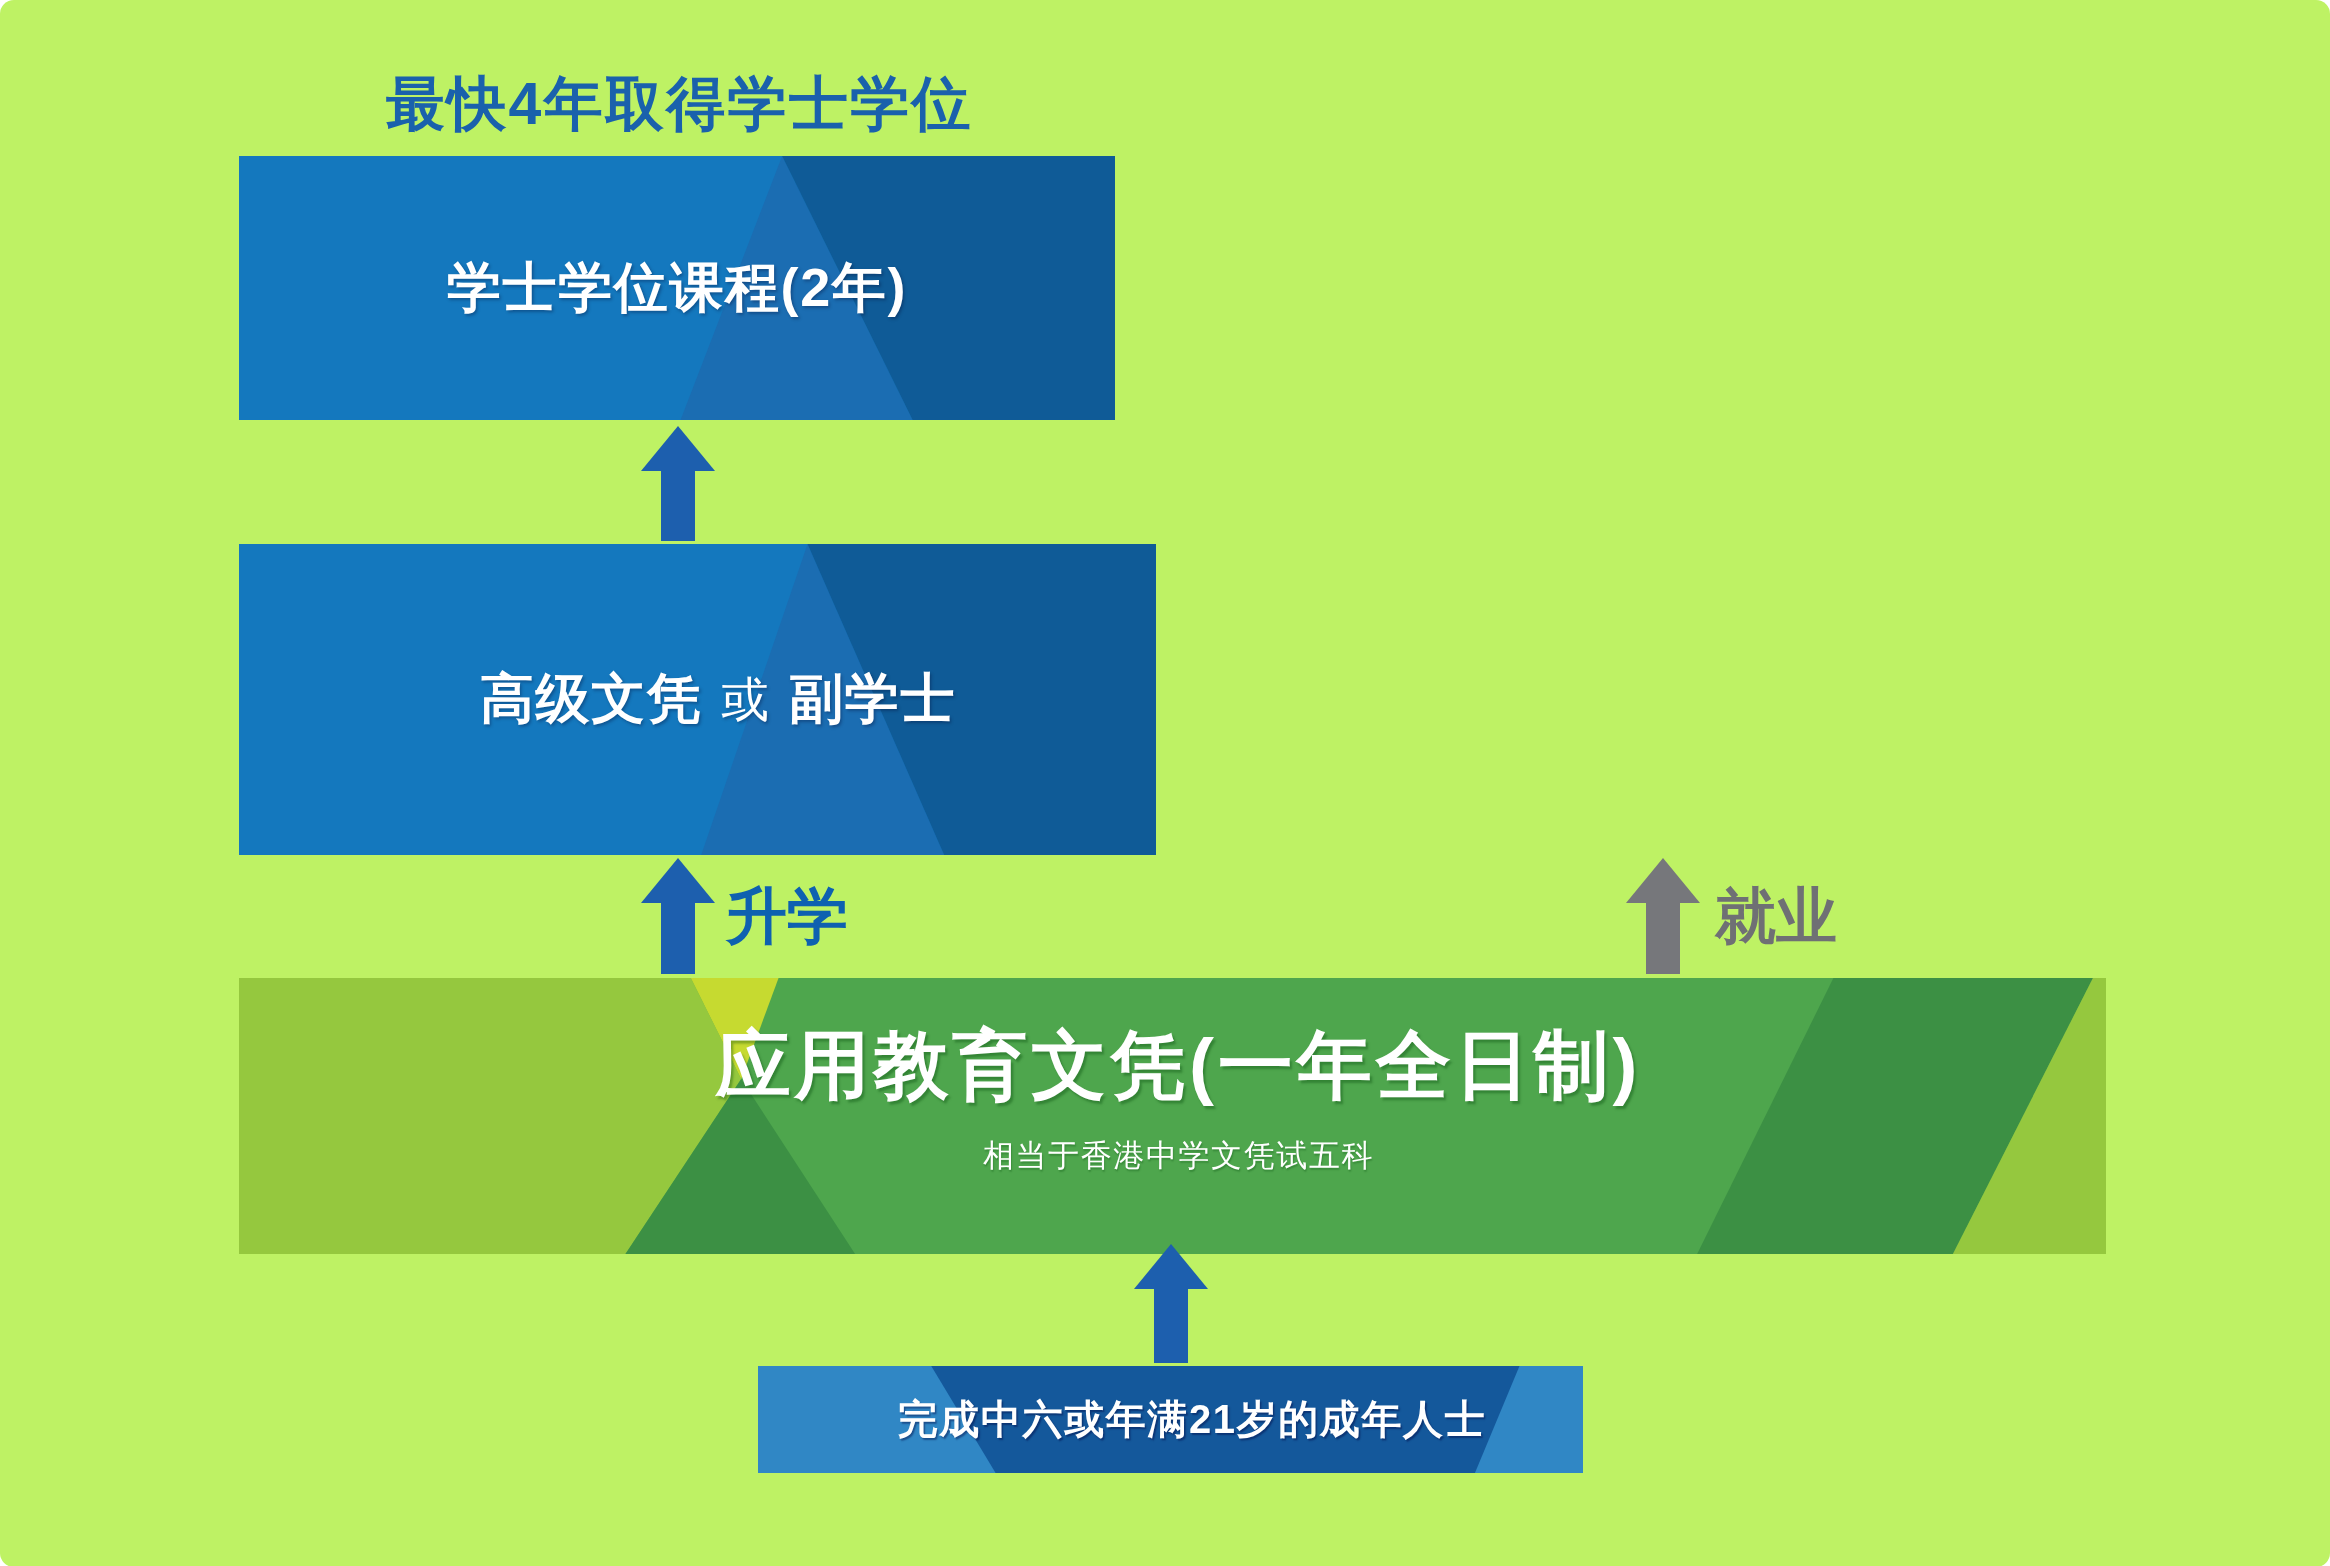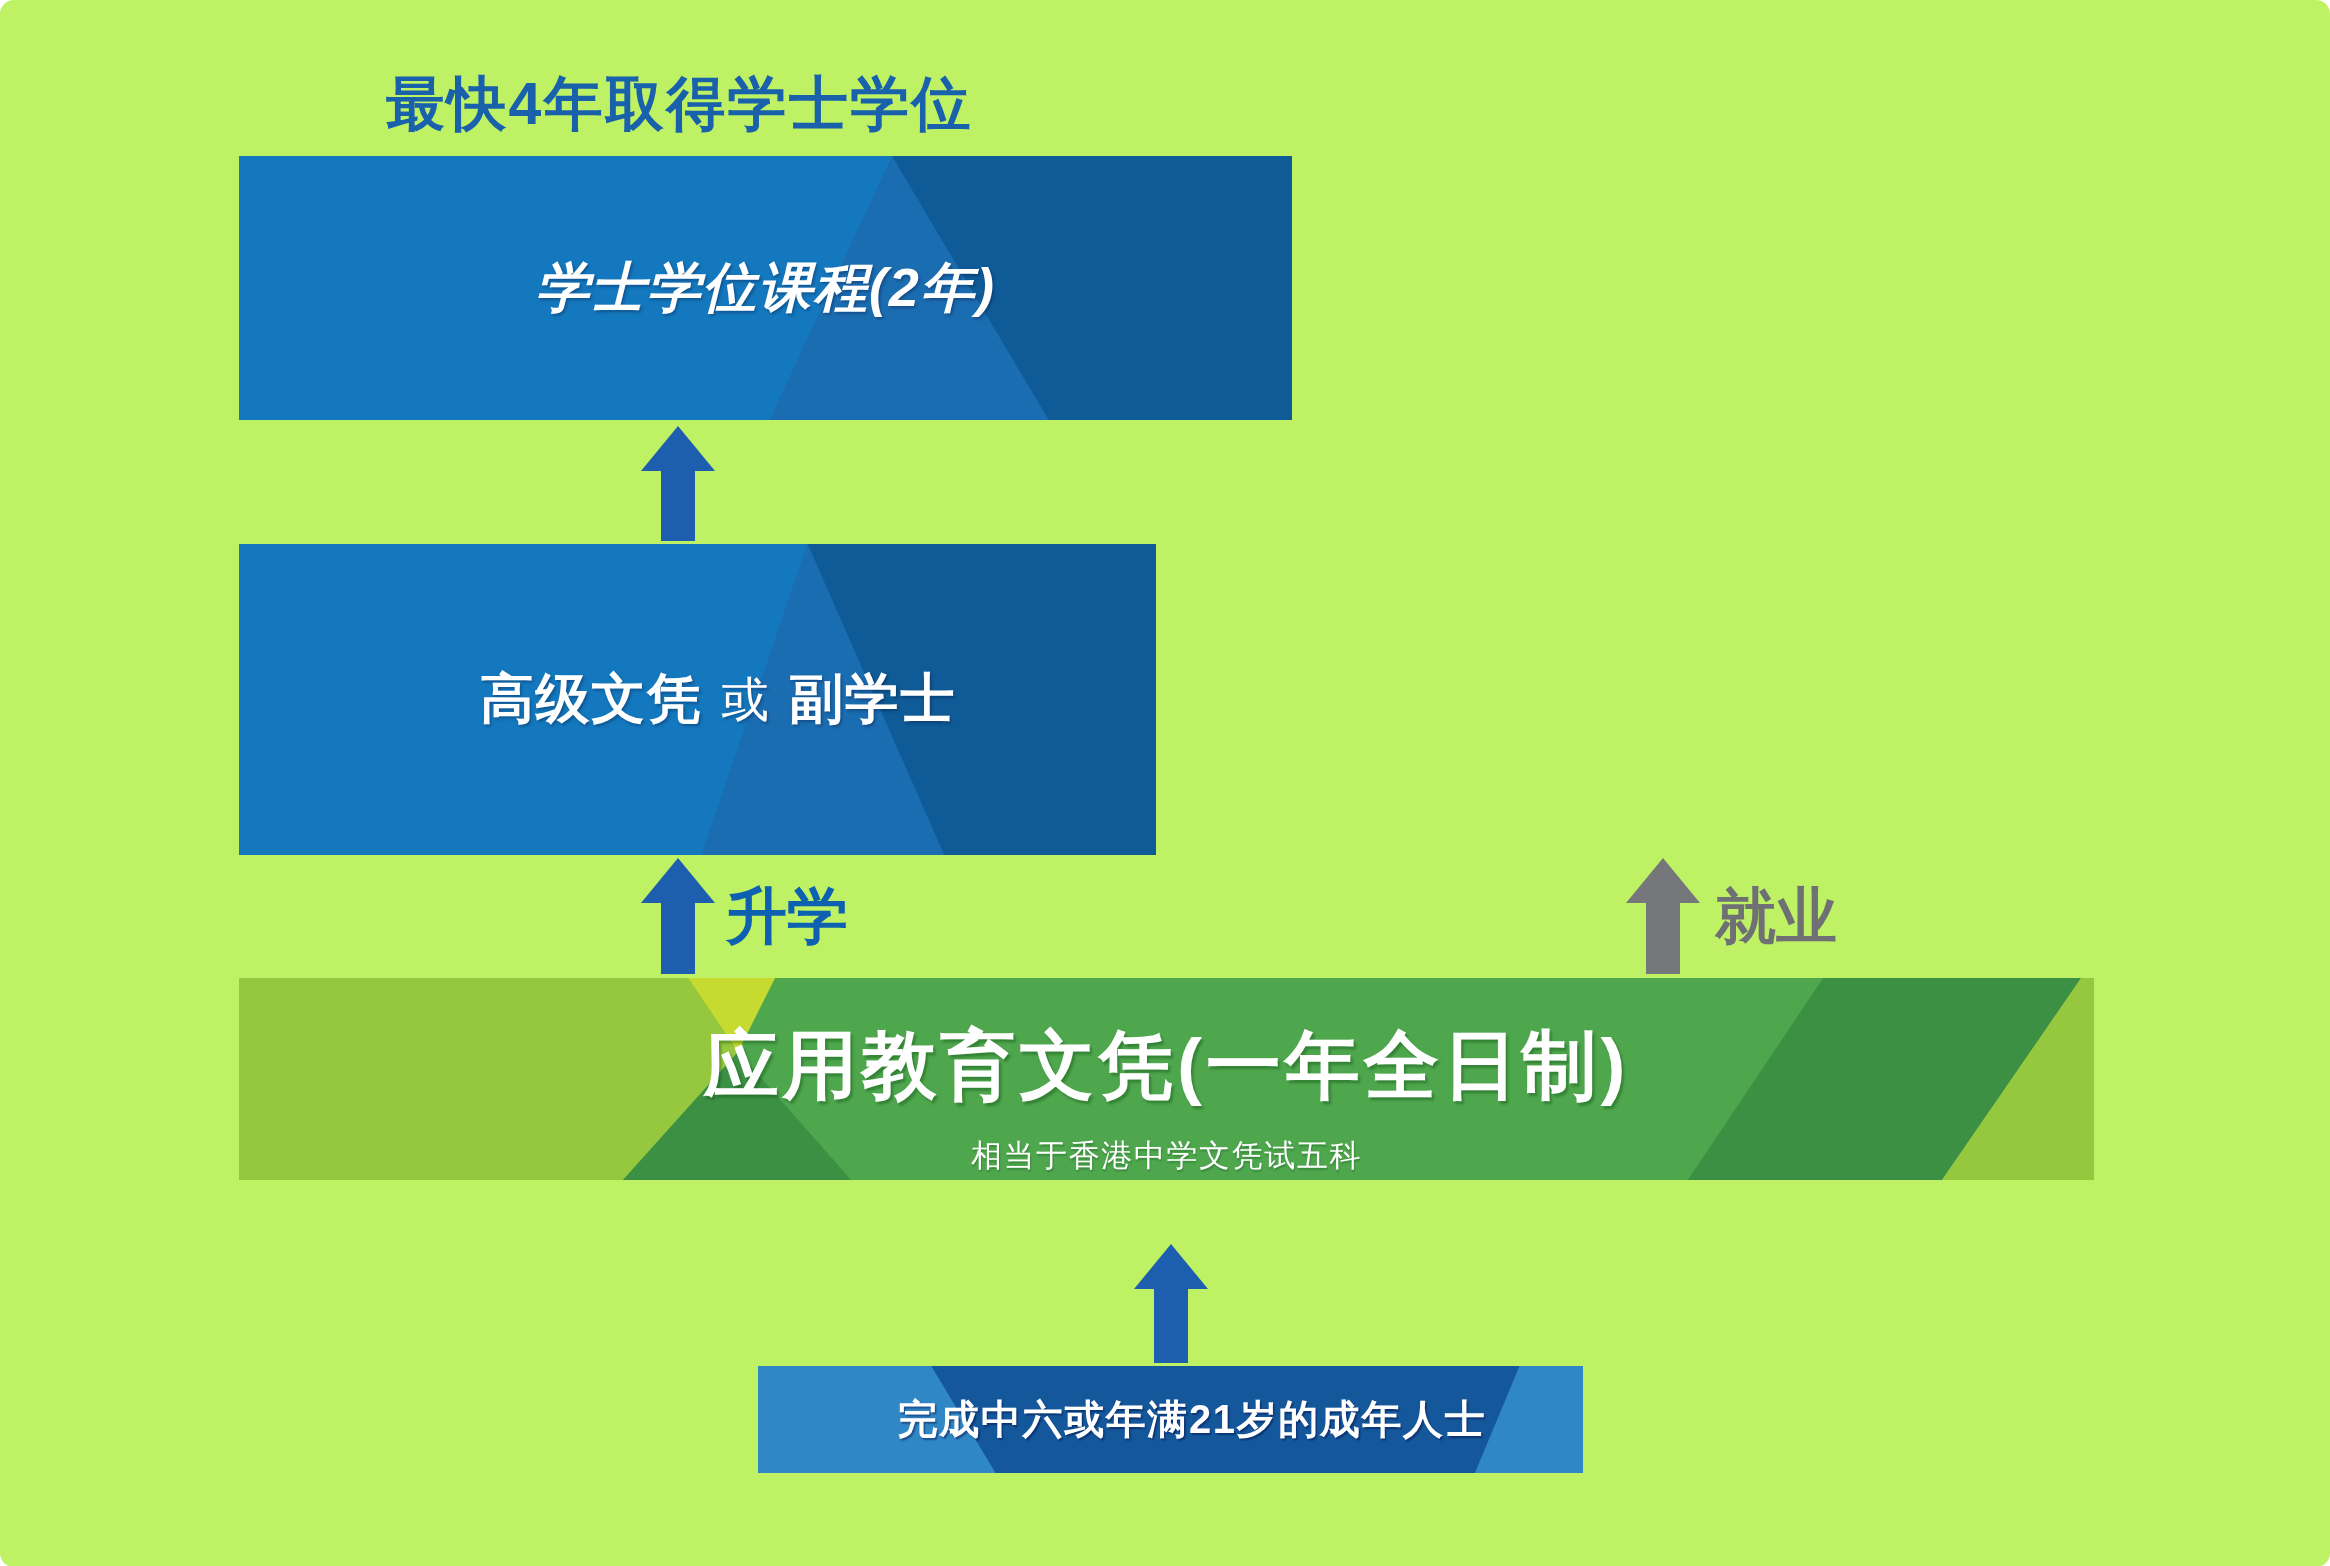--- a/index.html
+++ b/index.html
@@ -19,40 +19,40 @@
   .facet{position:absolute;inset:0;}
   .box-label{
     position:relative;width:100%;height:100%;display:flex;align-items:center;justify-content:center;
     color:#fff;font-weight:800;white-space:nowrap;
     text-shadow:1.6px 2.3px 3.1px rgba(0,0,40,.30);
   }
   
   .box-blue{background:var(--blue_base);}
   .f-blue-mid{background:var(--blue_mid);clip-path:polygon(62% 0,76.9% 100%,50.4% 100%);}
   .f-blue-dark{background:var(--blue_dark);clip-path:polygon(62% 0,100% 0,100% 100%,76.9% 100%);}
-  #bachelor-box{left:239px;top:156px;width:1053px;height:264px;font-style:italic;}
+  #bachelor-box{left:239px;top:156px;width:876px;height:264px;}
   #bachelor-box .box-label{font-size:54px;letter-spacing:1.6px;}
   #diploma-box{left:239px;top:544px;width:876px;height:311px;padding-left:41px;}
   #diploma-box .box-label{font-size:54px;letter-spacing:1.6px;}
   #diploma-box .or-word{font-weight:400;font-size:48px;margin:0 18.6px;}
   
   .box-gray{background:var(--gray_base);}
   .f-gray-mid{background:var(--gray_mid);clip-path:polygon(58.4% 0,81.5% 100%,50.2% 100%);}
   .f-gray-dark{background:var(--gray_dark);clip-path:polygon(58.4% 0,100% 0,100% 100%,81.5% 100%);}
   #civil-box{left:1226px;top:555px;width:869px;height:304px;}
   #civil-box .box-label{font-size:43px;transform:translateY(-21px);letter-spacing:1.6px;
     text-shadow:1.6px 2.3px 2.3px rgba(0,0,0,.25);}
   
   .box-green{background:var(--green_base);}
   .f-green-light{background:var(--green_light);clip-path:polygon(0 0,24.2% 0,26.9% 36.6%,20.7% 100%,0 100%);}
   .f-green-char{background:var(--green_char);clip-path:polygon(24.2% 0,28.9% 0,26.9% 36.6%);}
   .f-green-darktri{background:var(--green_dark);clip-path:polygon(26.9% 36.6%,33% 100%,20.7% 100%);}
   .f-green-darkband{background:var(--green_dark);clip-path:polygon(85.4% 0,99.3% 0,91.8% 100%,78.1% 100%);}
   .f-green-lightband{background:var(--green_light);clip-path:polygon(99.3% 0,100% 0,100% 100%,91.8% 100%);}
-  #green-box{left:239px;top:978px;width:1855px;height:202px;}
+  #green-box{left:239px;top:978px;width:1855px;height:276px;padding-left:12px;}
   .green-content{
     position:relative;width:100%;height:100%;display:flex;flex-direction:column;align-items:center;
     padding-top:45px;box-sizing:border-box;color:#fff;
   }
   .green-title{
     font-size:75px;font-weight:800;line-height:1.12;letter-spacing:3.9px;white-space:nowrap;
     text-shadow:2.3px 3.1px 2.3px rgba(0,70,10,.35);
   }
   .green-sub1{margin-top:33px;font-size:31px;line-height:1;letter-spacing:1.6px;white-space:nowrap;
     text-shadow:0.8px 1.6px 1.6px rgba(0,70,10,.3);}

